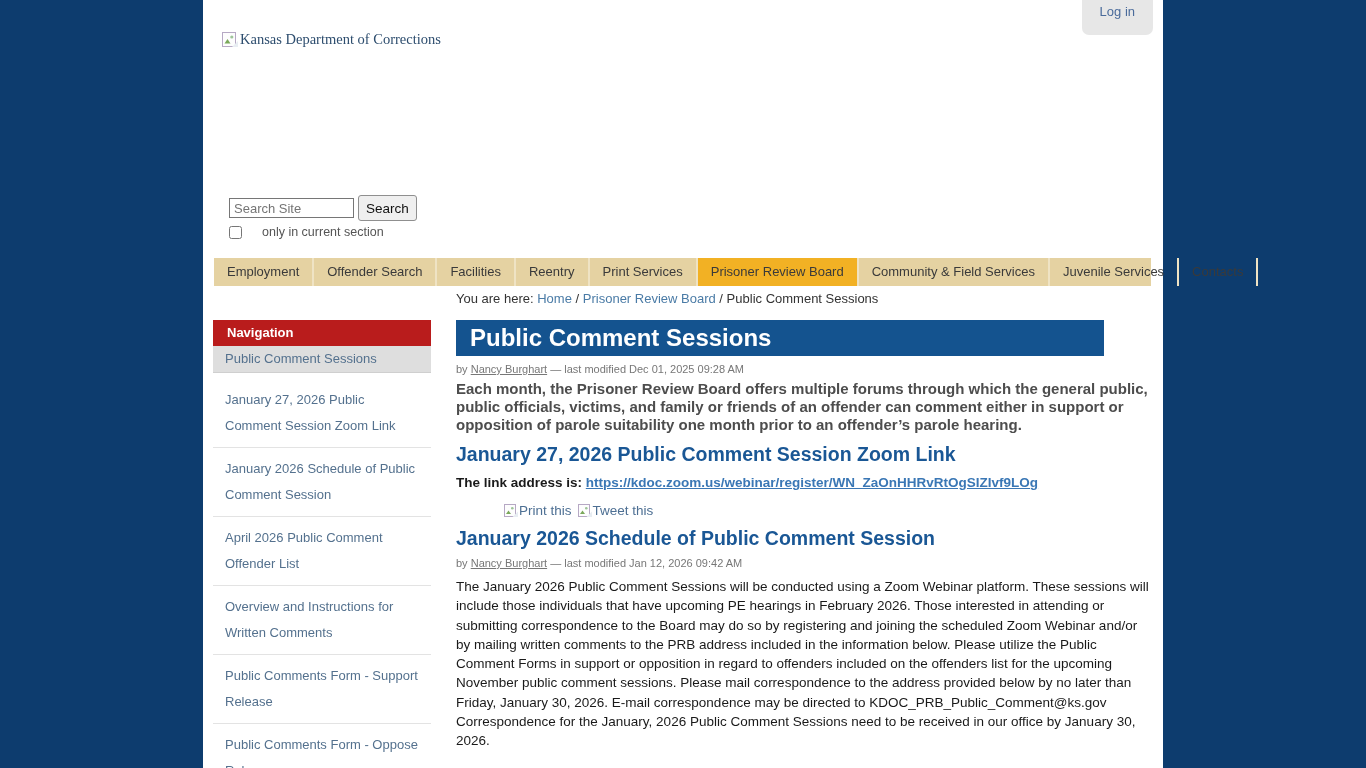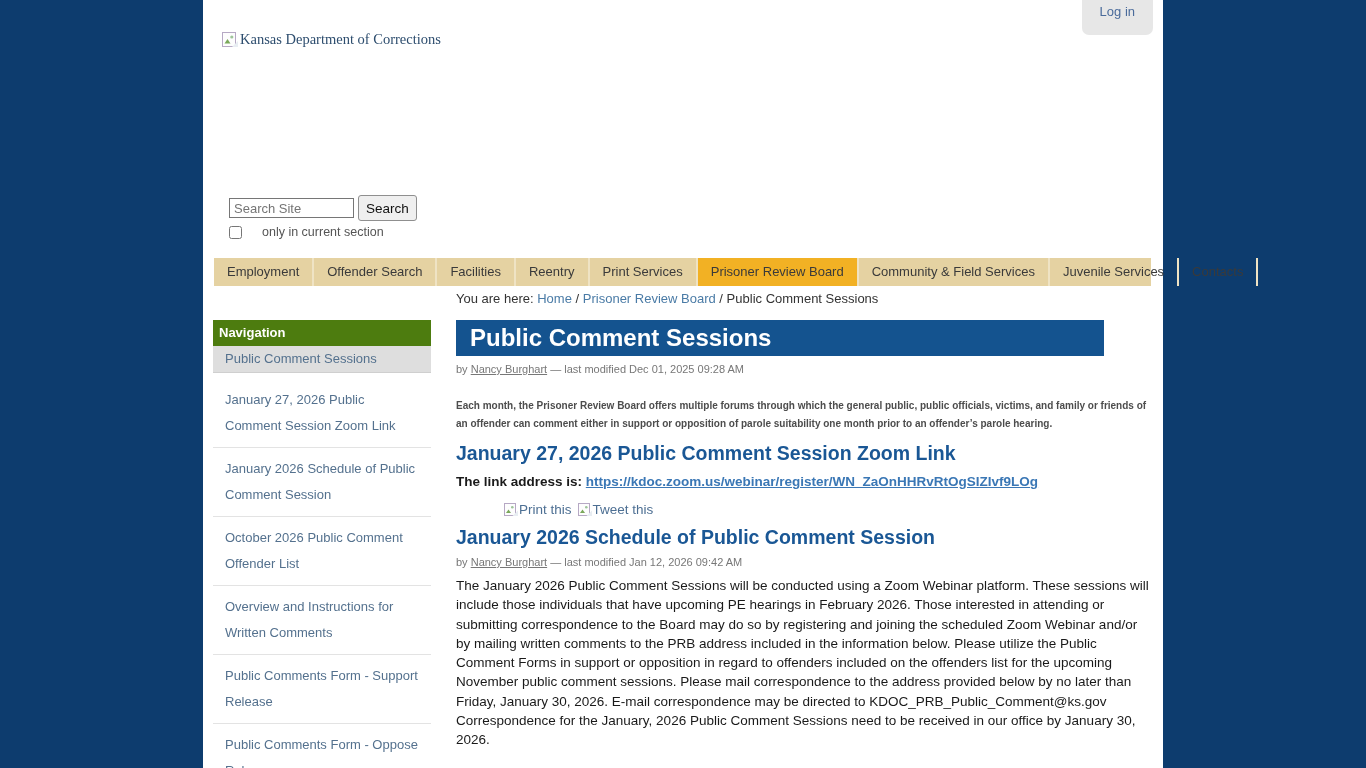--- a/index.html
+++ b/index.html
@@ -74,23 +74,23 @@
   .breadcrumb {
     margin:5px 0 0 253px;
     font-size:13px; color:#333;
   }
   .breadcrumb a { color:#4a7ba6; text-decoration:none; cursor:pointer; }
   .breadcrumb .sep { color:#333; }
   
   .content { display:flex; margin-top:14px; }
   .sidebar { width:218px; margin-left:10px; flex:none; }
   .nav-title {
-    background:#4d7c0f; color:#fff;
+    background:#b91c1c; color:#fff;
     font-size:13px; font-weight:bold;
-    padding:5px 6px 6px;
+    padding:5px 14px 6px;
   }
   .nav-item {
     display:block;
     font-size:13px; color:#54718e;
     text-decoration:none; cursor:pointer;
     padding:8px 12px;
     line-height:26px;
     border-bottom:1px solid #e3e3e3;
   }
   .nav-item.selected {
@@ -107,22 +107,22 @@
     background:#14538f;
     color:#fff; font-size:24px; font-weight:bold;
     line-height:36px; padding-left:14px;
   }
   .byline {
     margin-top:7px;
     font-size:11px; color:#777;
   }
   .byline a { color:#777; text-decoration:underline; cursor:pointer; }
   .intro {
-    margin-top:22px;
-    font-size:10px; font-weight:bold; color:#4d4d4d;
+    margin-top:5px;
+    font-size:15px; font-weight:bold; color:#4d4d4d;
     line-height:18px;
   }
   .section-heading {
     margin-top:9px;
     font-size:19.5px; font-weight:bold; color:#1a5795;
   }
   .link-line { margin-top:9px; font-size:13.5px; color:#1a1a1a;font-weight:bold; }
   .link-line a { color:#3a77b5; text-decoration:underline; cursor:pointer; }
   .actions {
     margin:13px 0 0 28px;
@@ -190,21 +190,21 @@
     <span>Public Comment Sessions</span>
   </div>
 
   <div class="content">
 
     <aside class="sidebar">
       <div class="nav-title">Navigation</div>
       <a class="nav-item selected">Public Comment Sessions</a>
       <a class="nav-item">January 27, 2026 Public Comment Session Zoom Link</a>
       <a class="nav-item">January 2026 Schedule of Public Comment Session</a>
-      <a class="nav-item">October 2026 Public Comment Offender List</a>
+      <a class="nav-item">April 2026 Public Comment Offender List</a>
       <a class="nav-item">Overview and Instructions for Written Comments</a>
       <a class="nav-item">Public Comments Form - Support Release</a>
       <a class="nav-item">Public Comments Form - Oppose Release</a>
     </aside>
 
     <main class="main">
       <div class="banner">Public Comment Sessions</div>
 
       <div class="byline">
         <span>by</span>

